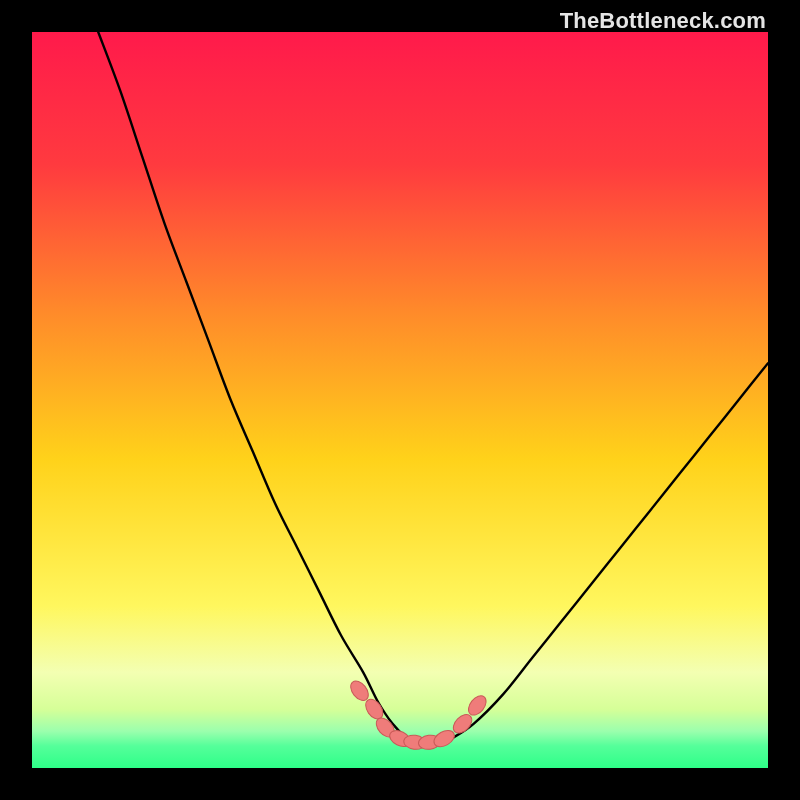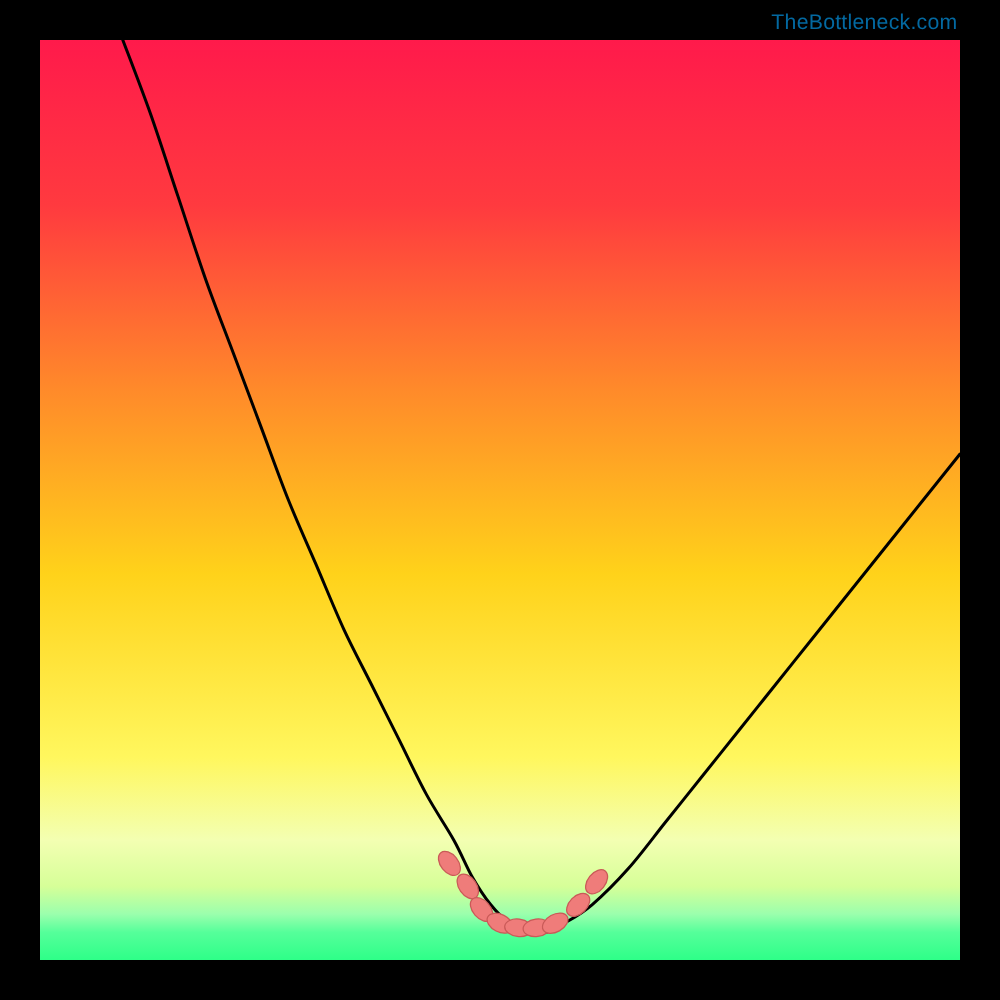--- a/index.html
+++ b/index.html
@@ -30,23 +30,23 @@
     inset: 0;
   }
   .svg-overlay {
     position: absolute;
     inset: 0;
   }
   .watermark {
     position: absolute;
     top: 8px;
     right: 34px;
-    color: #0369a1;
-    font-size: 17px;
-    font-weight: 400;
+    color: #e5e5e5;
+    font-size: 22px;
+    font-weight: 700;
     letter-spacing: 0.2px;
     user-select: none;
   }
 </style>
 </head>
 <body>
 
 <div class="frame">
 
   <div class="plot-area">

